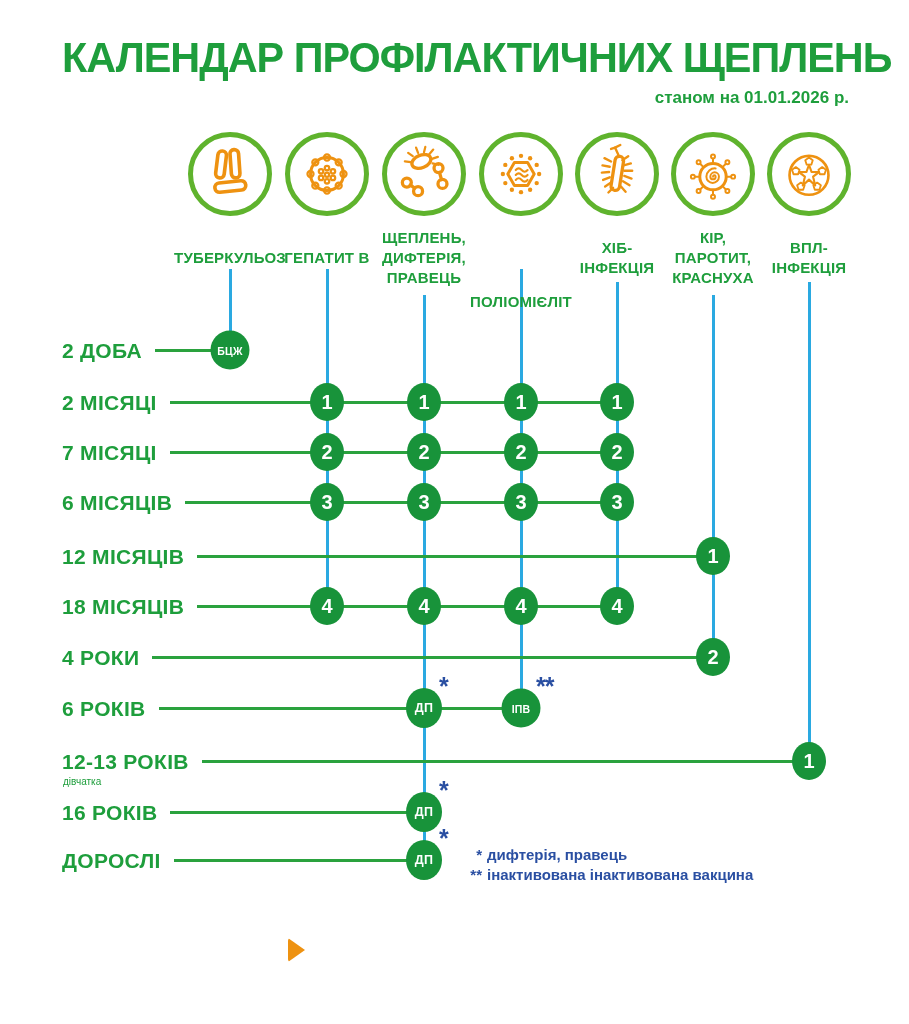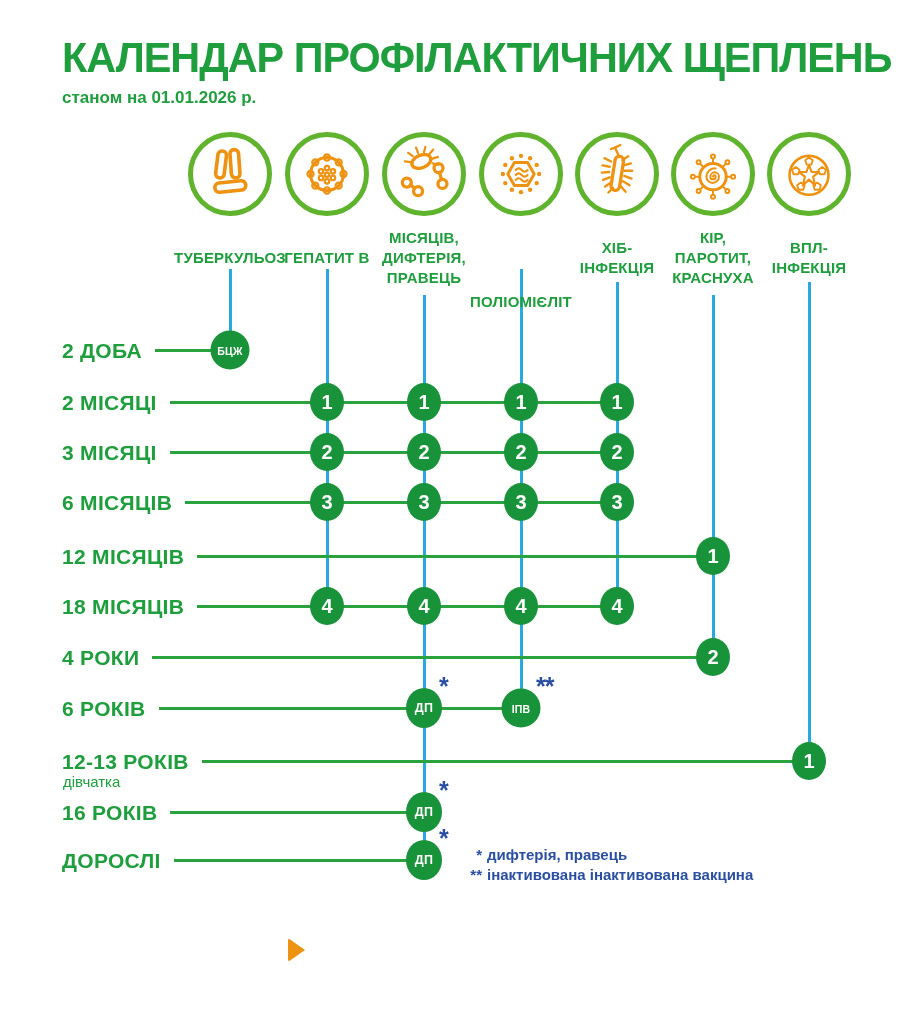--- a/index.html
+++ b/index.html
@@ -6,34 +6,34 @@
     --green-text:#1e9e3c; --badge-green:#18933a; --ring-green:#5fb32d;
     --line-green:#2aa23e; --line-blue:#2aa9e1; --note-blue:#2a4fa2; --orange:#ee9211;
   }
   html,body{margin:0;padding:0;background:#ffffff;}
   .canvas{position:relative;width:909px;height:1024px;background:#fff;overflow:hidden;
           font-family:"Liberation Sans",sans-serif;}
   
   .hdr{position:absolute;left:62px;right:60px;top:36px;}
   .hdr h1{margin:0;font-size:42px;line-height:1.05;font-weight:bold;color:var(--green-text);
           letter-spacing:-1px;white-space:nowrap;transform:scaleX(.985);transform-origin:left;}
-  .date-note{margin-top:8px;text-align:left;font-size:17px;font-weight:bold;color:var(--green-text);}
+  .date-note{margin-top:8px;text-align:right;font-size:17px;font-weight:bold;color:var(--green-text);}
   
   .vline{position:absolute;width:3px;background:var(--line-blue);z-index:1;}
   .hline{position:absolute;height:3px;background:var(--line-green);z-index:1;}
   .icon-circle{position:absolute;width:84px;height:84px;border:5px solid var(--ring-green);
                border-radius:50%;box-sizing:border-box;color:var(--orange);z-index:2;
                display:flex;align-items:center;justify-content:center;background:#fff;}
   .icon-circle svg{width:66px;height:66px;}
   .col-label{position:absolute;width:130px;transform:translate(-50%,-50%);text-align:center;
              font-size:15px;line-height:1.32;font-weight:bold;color:var(--green-text);
              letter-spacing:.2px;z-index:2;}
   .row-label{position:absolute;left:62px;transform:translateY(-50%);font-size:21px;line-height:1;
              font-weight:bold;color:var(--green-text);letter-spacing:.3px;white-space:nowrap;z-index:2;}
-  .row-sublabel{position:absolute;left:63px;transform:translateY(-50%);font-size:15px;
+  .row-sublabel{position:absolute;left:63px;transform:translateY(-50%);font-size:10px;
              color:var(--green-text);font-weight:normal;z-index:2;}
   .badge{position:absolute;transform:translate(-50%,-50%);background:var(--badge-green);
          border-radius:50%;color:#fff;display:flex;align-items:center;justify-content:center;
          font-weight:bold;z-index:3;}
   .badge.num{width:34px;height:38px;font-size:20px;}
   .badge.txt2{width:36px;height:40px;font-size:12.5px;letter-spacing:.3px;}
   .badge.txt3{width:39px;height:39px;font-size:10.5px;letter-spacing:.2px;}
   .dose-note{position:absolute;color:var(--note-blue);font-weight:bold;font-size:25px;
              line-height:1;z-index:4;letter-spacing:-1px;}
   
@@ -117,21 +117,21 @@
             <circle cx="24" cy="63" r="6.8"></circle>
             <circle cx="41" cy="76" r="6.8"></circle>
             <path d="M29 66.5 L36 71.5"></path>
  <circle cx="72" cy="41" r="6.8"></circle>
             <circle cx="78" cy="65" r="6.8"></circle>
             <path d="M73.5 47.5 L76.5 58.5"></path>
           </g>
         </svg>
       </div>
       <div class="col-label" style="left: 424px; top: 258px;">
-        <div>МІСЯЦІВ,</div>
+        <div>ЩЕПЛЕНЬ,</div>
         <div>ДИФТЕРІЯ,</div>
         <div>ПРАВЕЦЬ</div>
       </div>
       <div class="vline" style="left: 519.5px; top: 269px; height: 439px;"></div>
       <div class="icon-circle" style="left: 479px; top: 132px;">
         <svg viewBox="0 0 100 100" fill="none" stroke="currentColor" stroke-linecap="round" stroke-linejoin="round">
  <g fill="currentColor" stroke="none">
  <circle cx="77.5" cy="50" r="3.3"></circle>
             <circle cx="73.8" cy="63.8" r="3.3"></circle>
             <circle cx="63.8" cy="73.8" r="3.3"></circle>
@@ -223,21 +223,21 @@
         </svg>
       </div>
       <div class="col-label" style="left: 809px; top: 258px;">
         <div>ВПЛ-</div>
         <div>ІНФЕКЦІЯ</div>
       </div>
       <div class="row-label" style="top: 350px;">2 ДОБА</div>
       <div class="hline" style="left: 155px; width: 75px; top: 348.5px;"></div>
       <div class="row-label" style="top: 402px;">2 МІСЯЦІ</div>
       <div class="hline" style="left: 170px; width: 447px; top: 400.5px;"></div>
-      <div class="row-label" style="top: 452px;">3 МІСЯЦІ</div>
+      <div class="row-label" style="top: 452px;">7 МІСЯЦІ</div>
       <div class="hline" style="left: 170px; width: 447px; top: 450.5px;"></div>
       <div class="row-label" style="top: 502px;">6 МІСЯЦІВ</div>
       <div class="hline" style="left: 185px; width: 432px; top: 500.5px;"></div>
       <div class="row-label" style="top: 556px;">12 МІСЯЦІВ</div>
       <div class="hline" style="left: 197px; width: 516px; top: 554.5px;"></div>
       <div class="row-label" style="top: 606px;">18 МІСЯЦІВ</div>
       <div class="hline" style="left: 197px; width: 420px; top: 604.5px;"></div>
       <div class="row-label" style="top: 657px;">4 РОКИ</div>
       <div class="hline" style="left: 152px; width: 561px; top: 655.5px;"></div>
       <div class="row-label" style="top: 708px;">6 РОКІВ</div>

